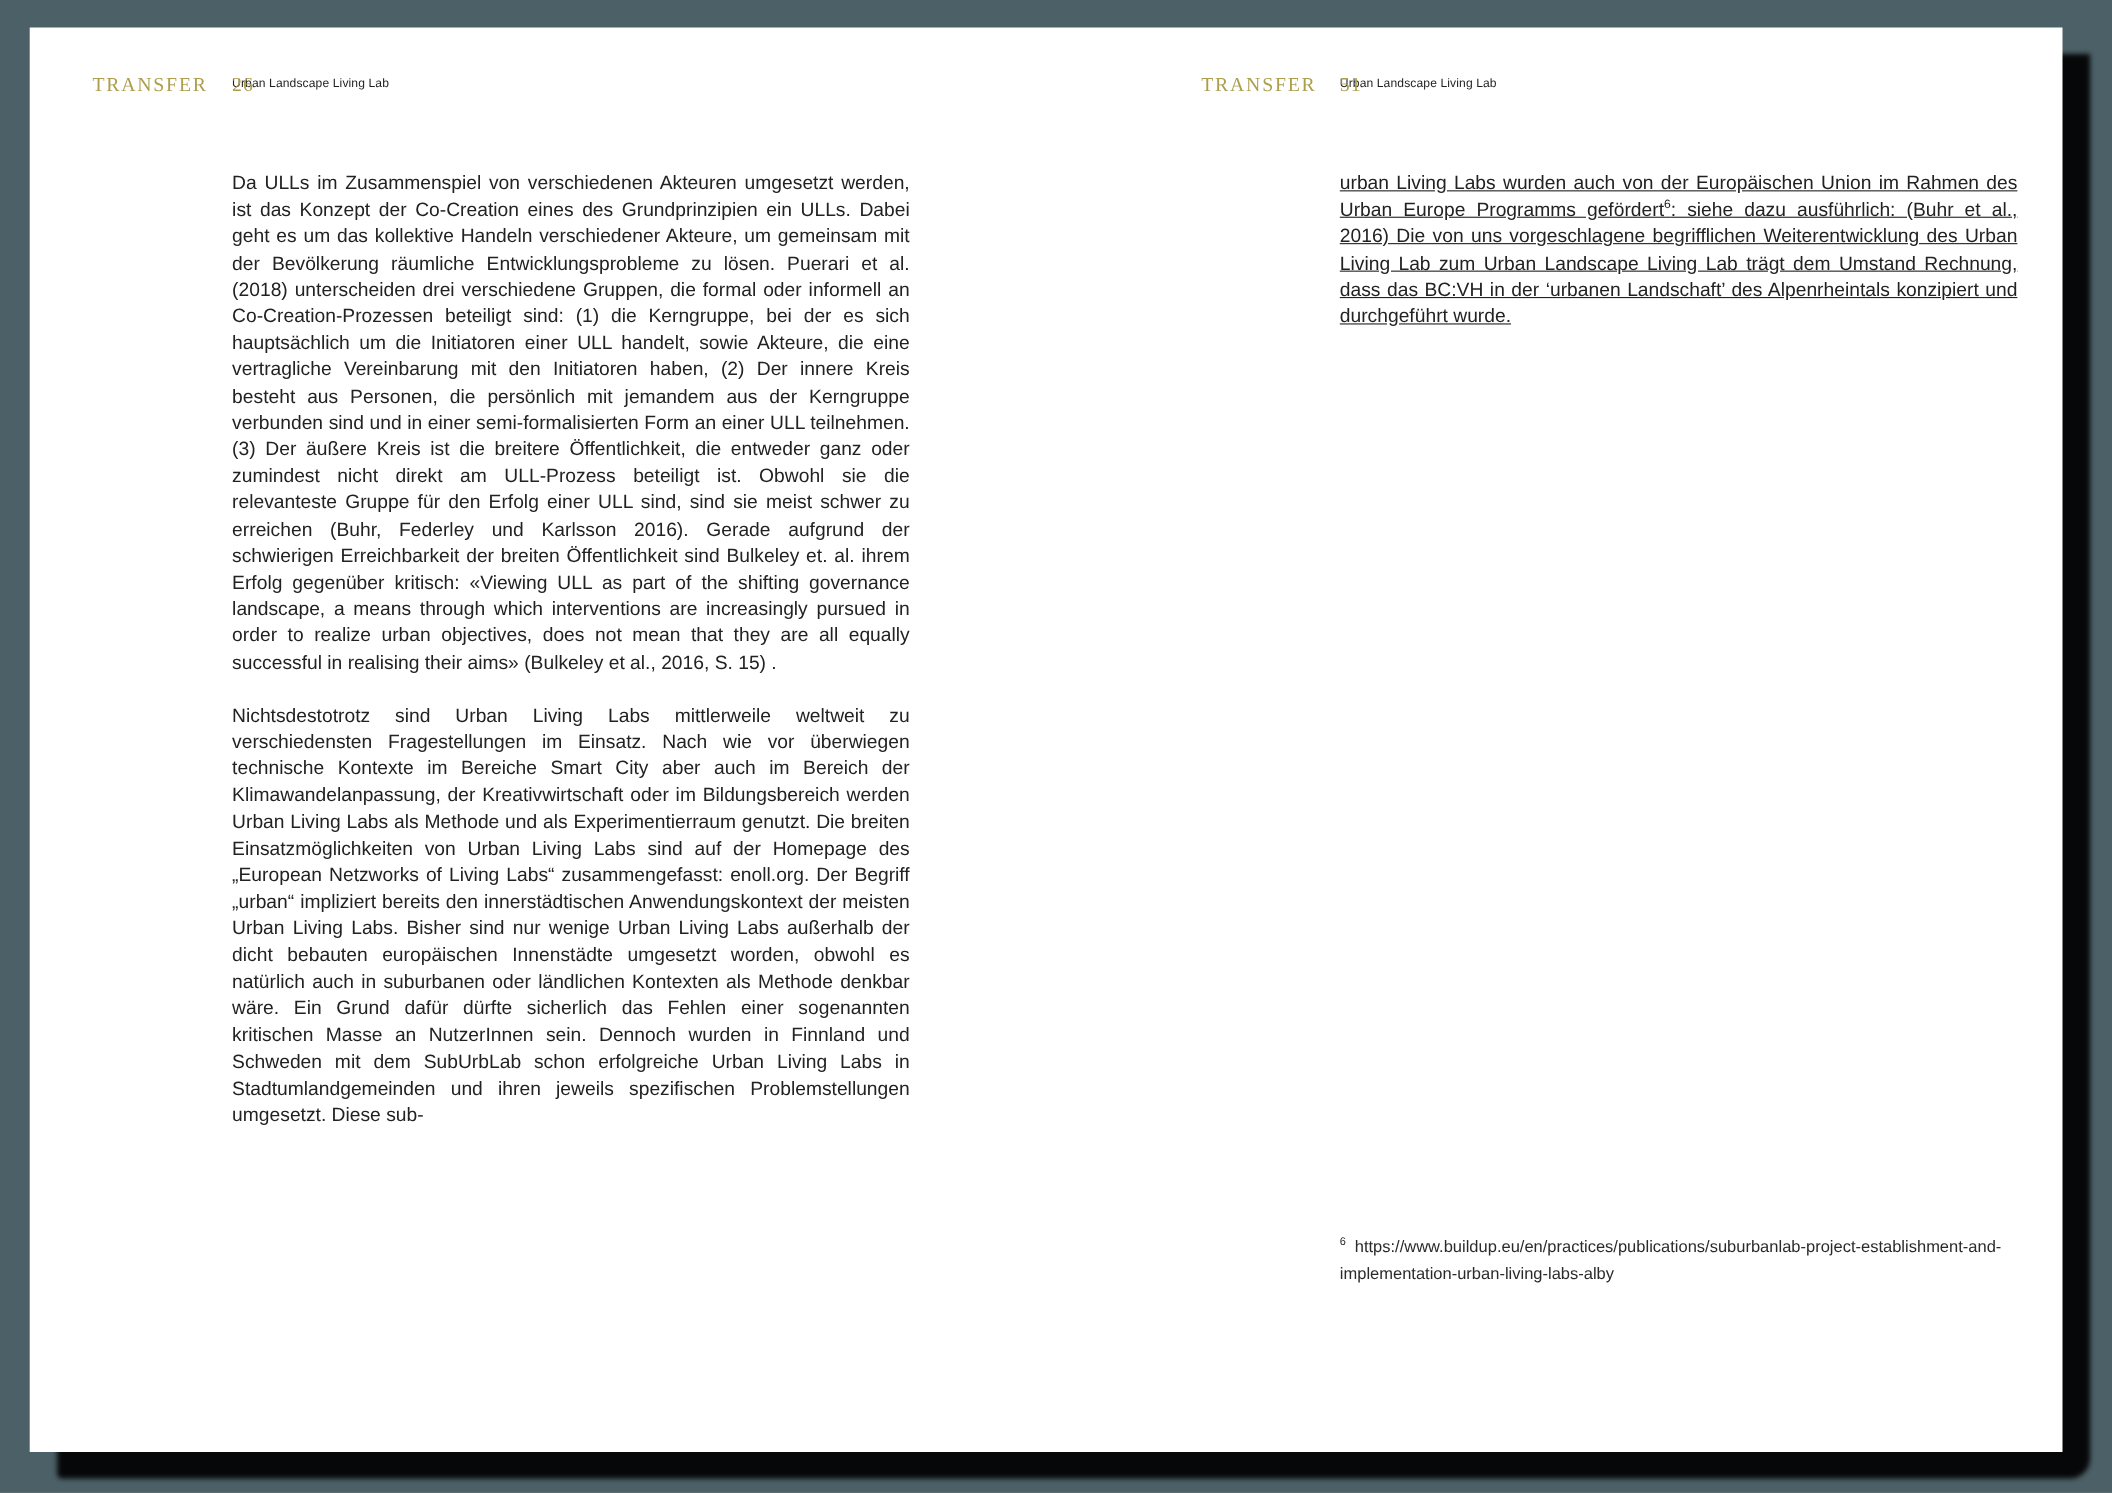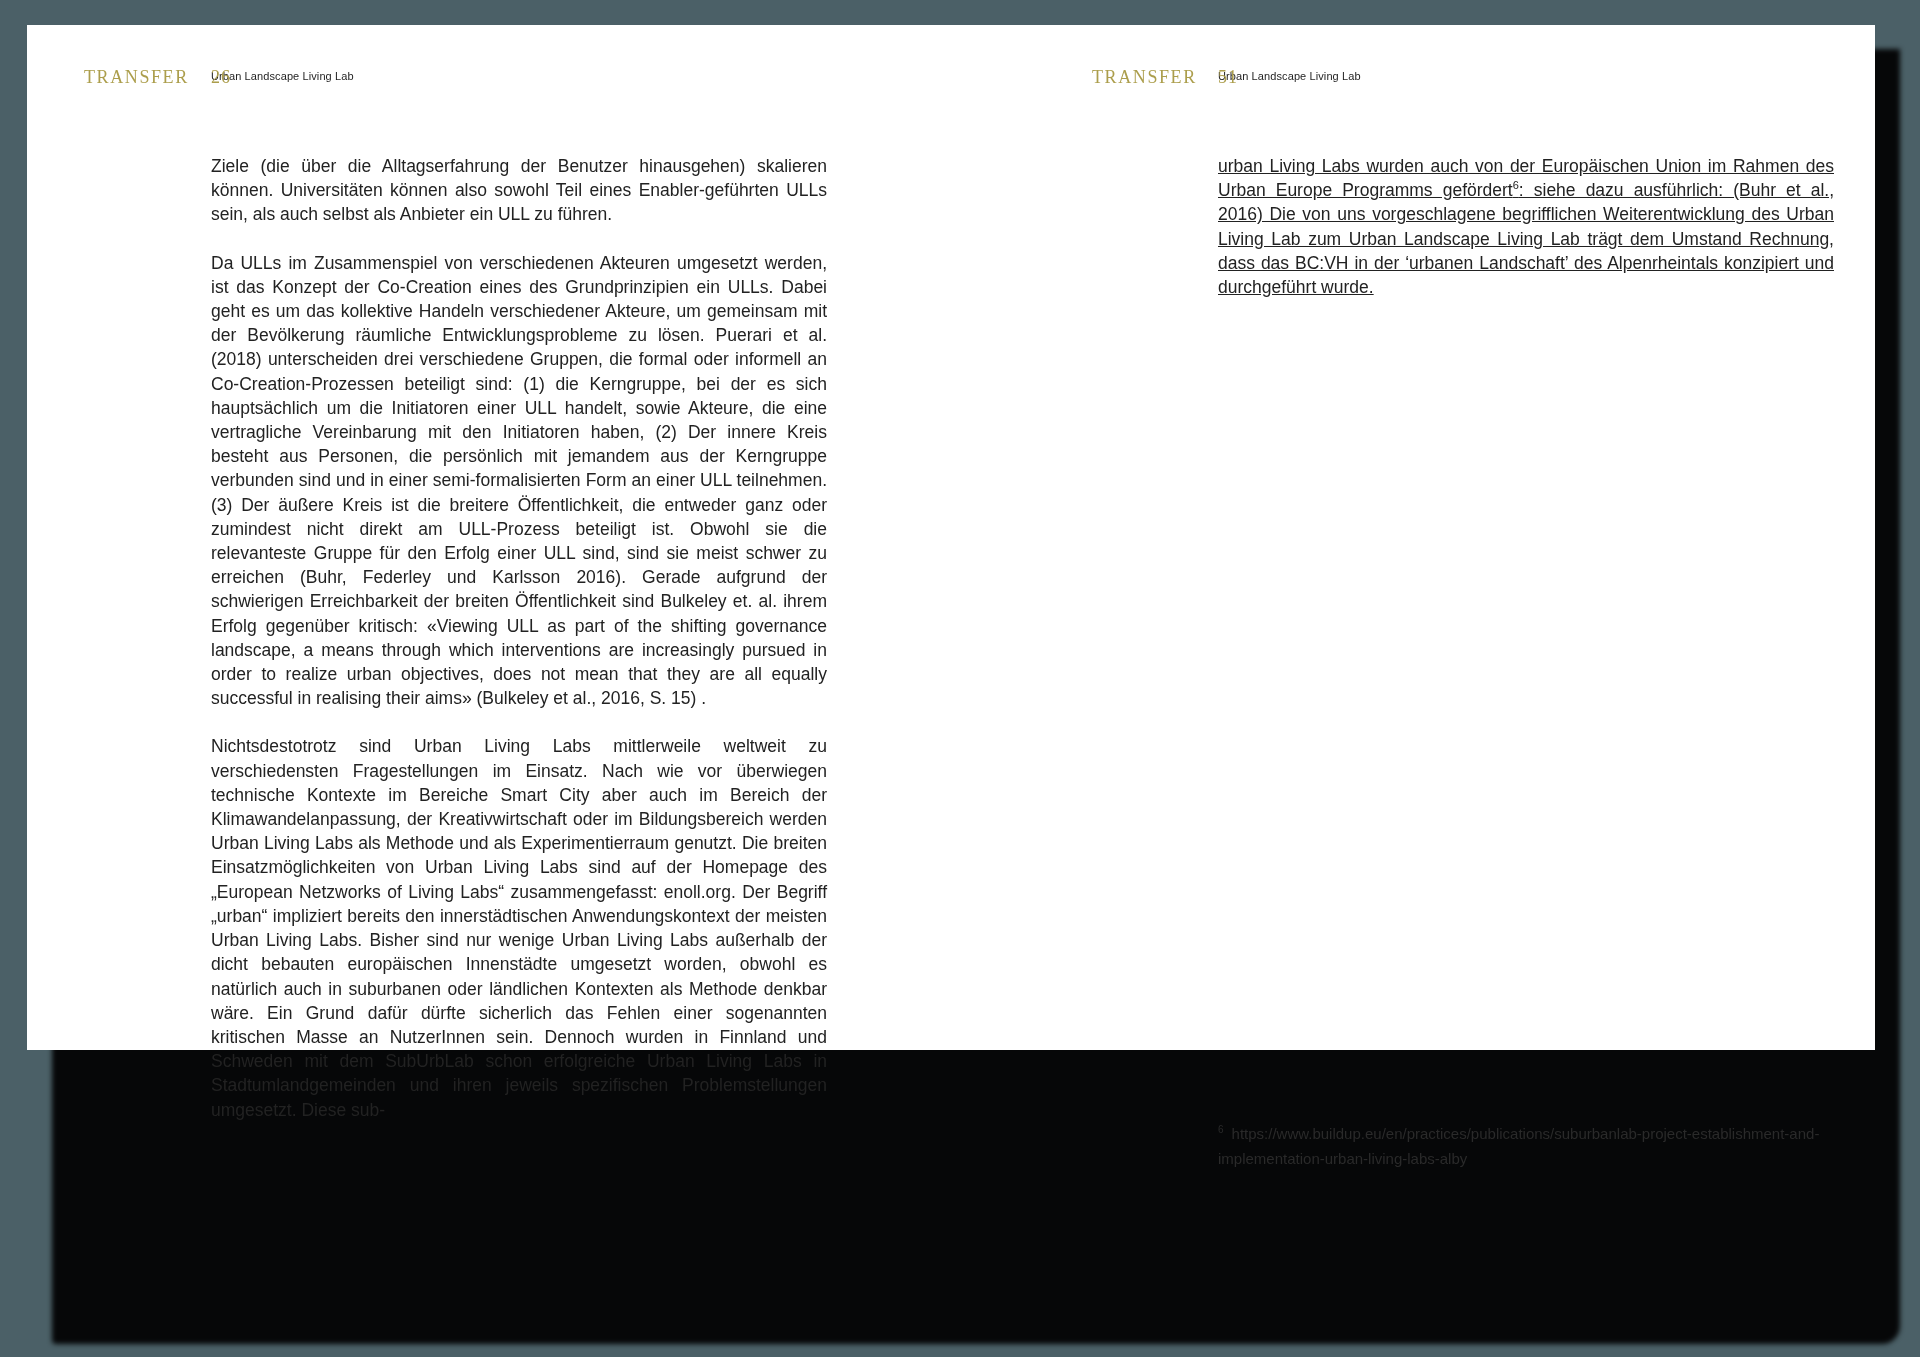--- a/index.html
+++ b/index.html
@@ -17,21 +17,21 @@
     position: absolute;
     left: 52px; top: 49px;
     width: 1848px; height: 1295px;
     background: #060708;
     border-radius: 0 0 18px 4px;
     filter: blur(2.5px);
   }
   .spread {
     position: absolute;
     left: 27px; top: 25px;
-    width: 1848px; height: 1025px;
+    width: 1848px; height: 1295px;
     background: #ffffff;
   }
 
   
   .eyebrow {
     position: absolute; top: 42px;
     font-family: "Liberation Serif", serif;
     font-size: 18px;
     letter-spacing: 1.6px;
     color: #AC9E4C;
@@ -102,21 +102,20 @@
   <div class="spread-shadow"></div>
 
   <div class="spread">
 
     <section>
       <span class="eyebrow pl-eyebrow">TRANSFER</span>
       <span class="chapter pl-chapter">Urban Landscape Living Lab</span>
       <span class="pagenum pl-pagenum">26</span>
 
       <div class="body-col body-left">
-        <p>Ziele (die über die Alltagserfahrung der Benutzer hinausgehen) skalieren können. Universitäten können also sowohl Teil eines Enabler-geführten ULLs sein, als auch selbst als Anbieter ein ULL zu führen.</p>
         <p>Da ULLs im Zusammenspiel von verschiedenen Akteuren umgesetzt werden, ist das Konzept der Co-Creation eines des Grundprinzipien ein ULLs. Dabei geht es um das kollektive Handeln verschiedener Akteure, um gemeinsam mit der Bevölkerung räumliche Entwicklungsprobleme zu lösen. Puerari et al. (2018) unterscheiden drei verschiedene Gruppen, die formal oder informell an Co-Creation-Prozessen beteiligt sind: (1) die Kerngruppe, bei der es sich hauptsächlich um die Initiatoren einer ULL handelt, sowie Akteure, die eine vertragliche Vereinbarung mit den Initiatoren haben, (2) Der innere Kreis besteht aus Personen, die persönlich mit jemandem aus der Kerngruppe verbunden sind und in einer semi-formalisierten Form an einer ULL teilnehmen. (3) Der äußere Kreis ist die breitere Öffentlichkeit, die entweder ganz oder zumindest nicht direkt am ULL-Prozess beteiligt ist. Obwohl sie die relevanteste Gruppe für den Erfolg einer ULL sind, sind sie meist schwer zu erreichen (Buhr, Federley und Karlsson 2016). Gerade aufgrund der schwierigen Erreichbarkeit der breiten Öffentlichkeit sind Bulkeley et. al. ihrem Erfolg gegenüber kritisch: «Viewing ULL as part of the shifting governance landscape, a means through which interventions are increasingly pursued in order to realize urban objectives, does not mean that they are all equally successful in realising their aims» (Bulkeley et al., 2016, S. 15) .</p>
         <p>Nichtsdestotrotz sind Urban Living Labs mittlerweile weltweit zu verschiedensten Fragestellungen im Einsatz. Nach wie vor überwiegen technische Kontexte im Bereiche Smart City aber auch im Bereich der Klimawandelanpassung, der Kreativwirtschaft oder im Bildungsbereich werden Urban Living Labs als Methode und als Experimentierraum genutzt. Die breiten Einsatzmöglichkeiten von Urban Living Labs sind auf der Homepage des „European Netzworks of Living Labs“ zusammengefasst: enoll.org. Der Begriff „urban“ impliziert bereits den innerstädtischen Anwendungskontext der meisten Urban Living Labs. Bisher sind nur wenige Urban Living Labs außerhalb der dicht bebauten europäischen Innenstädte umgesetzt worden, obwohl es natürlich auch in suburbanen oder ländlichen Kontexten als Methode denkbar wäre. Ein Grund dafür dürfte sicherlich das Fehlen einer sogenannten kritischen Masse an NutzerInnen sein. Dennoch wurden in Finnland und Schweden mit dem SubUrbLab schon erfolgreiche Urban Living Labs in Stadtumlandgemeinden und ihren jeweils spezifischen Problemstellungen umgesetzt. Diese sub-</p>
       </div>
     </section>
 
     <section>
       <span class="eyebrow pr-eyebrow">TRANSFER</span>
       <span class="chapter pr-chapter">Urban Landscape Living Lab</span>
       <span class="pagenum pr-pagenum">51</span>
 

